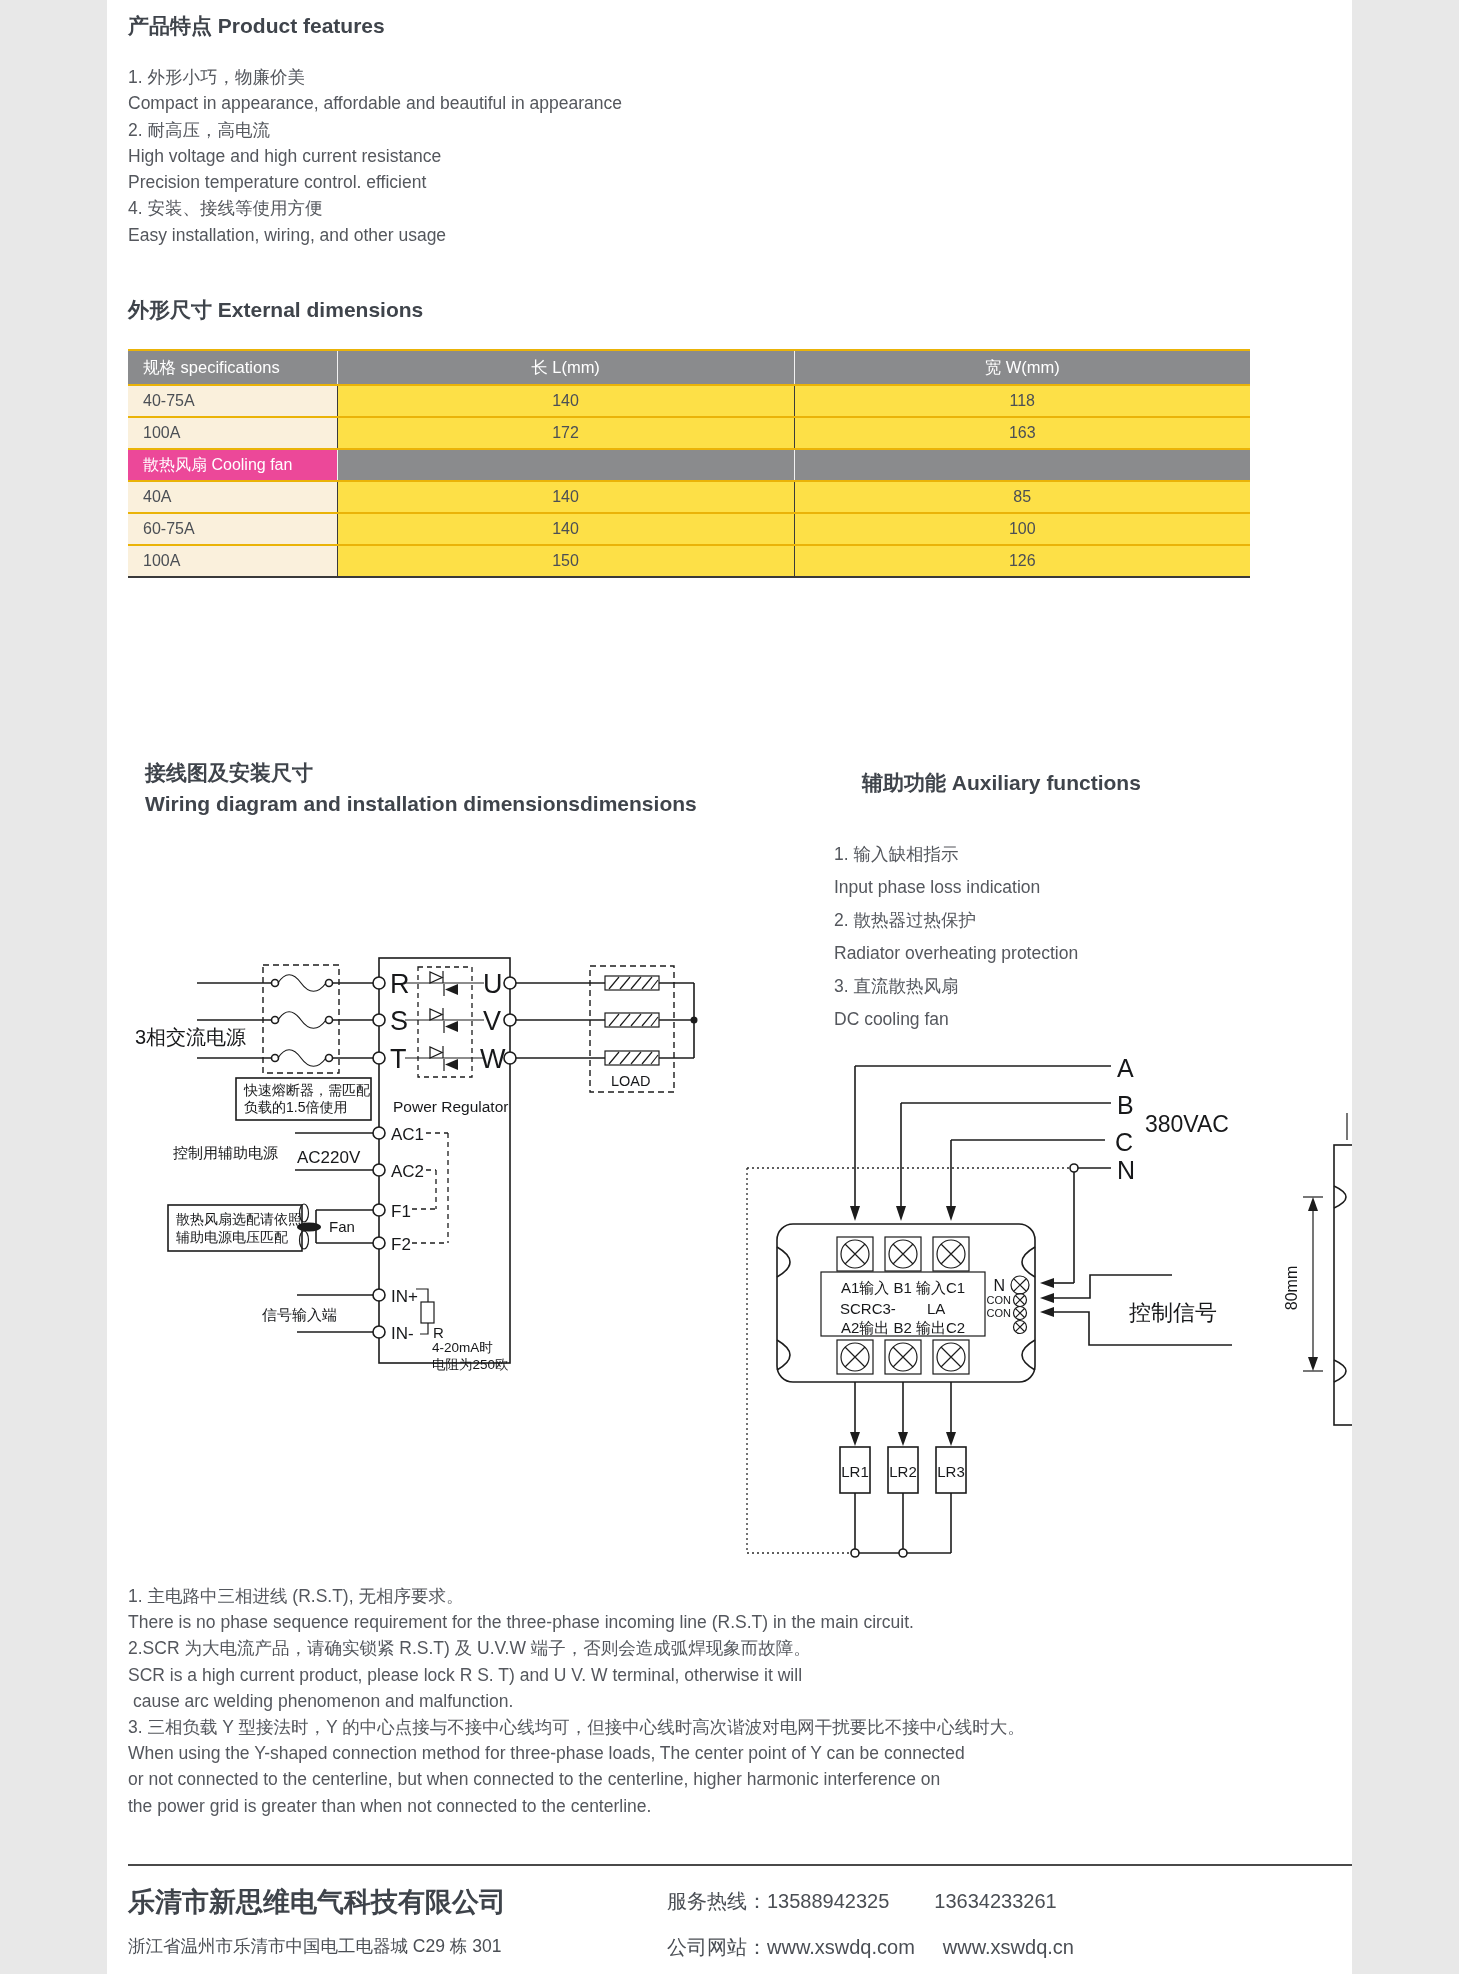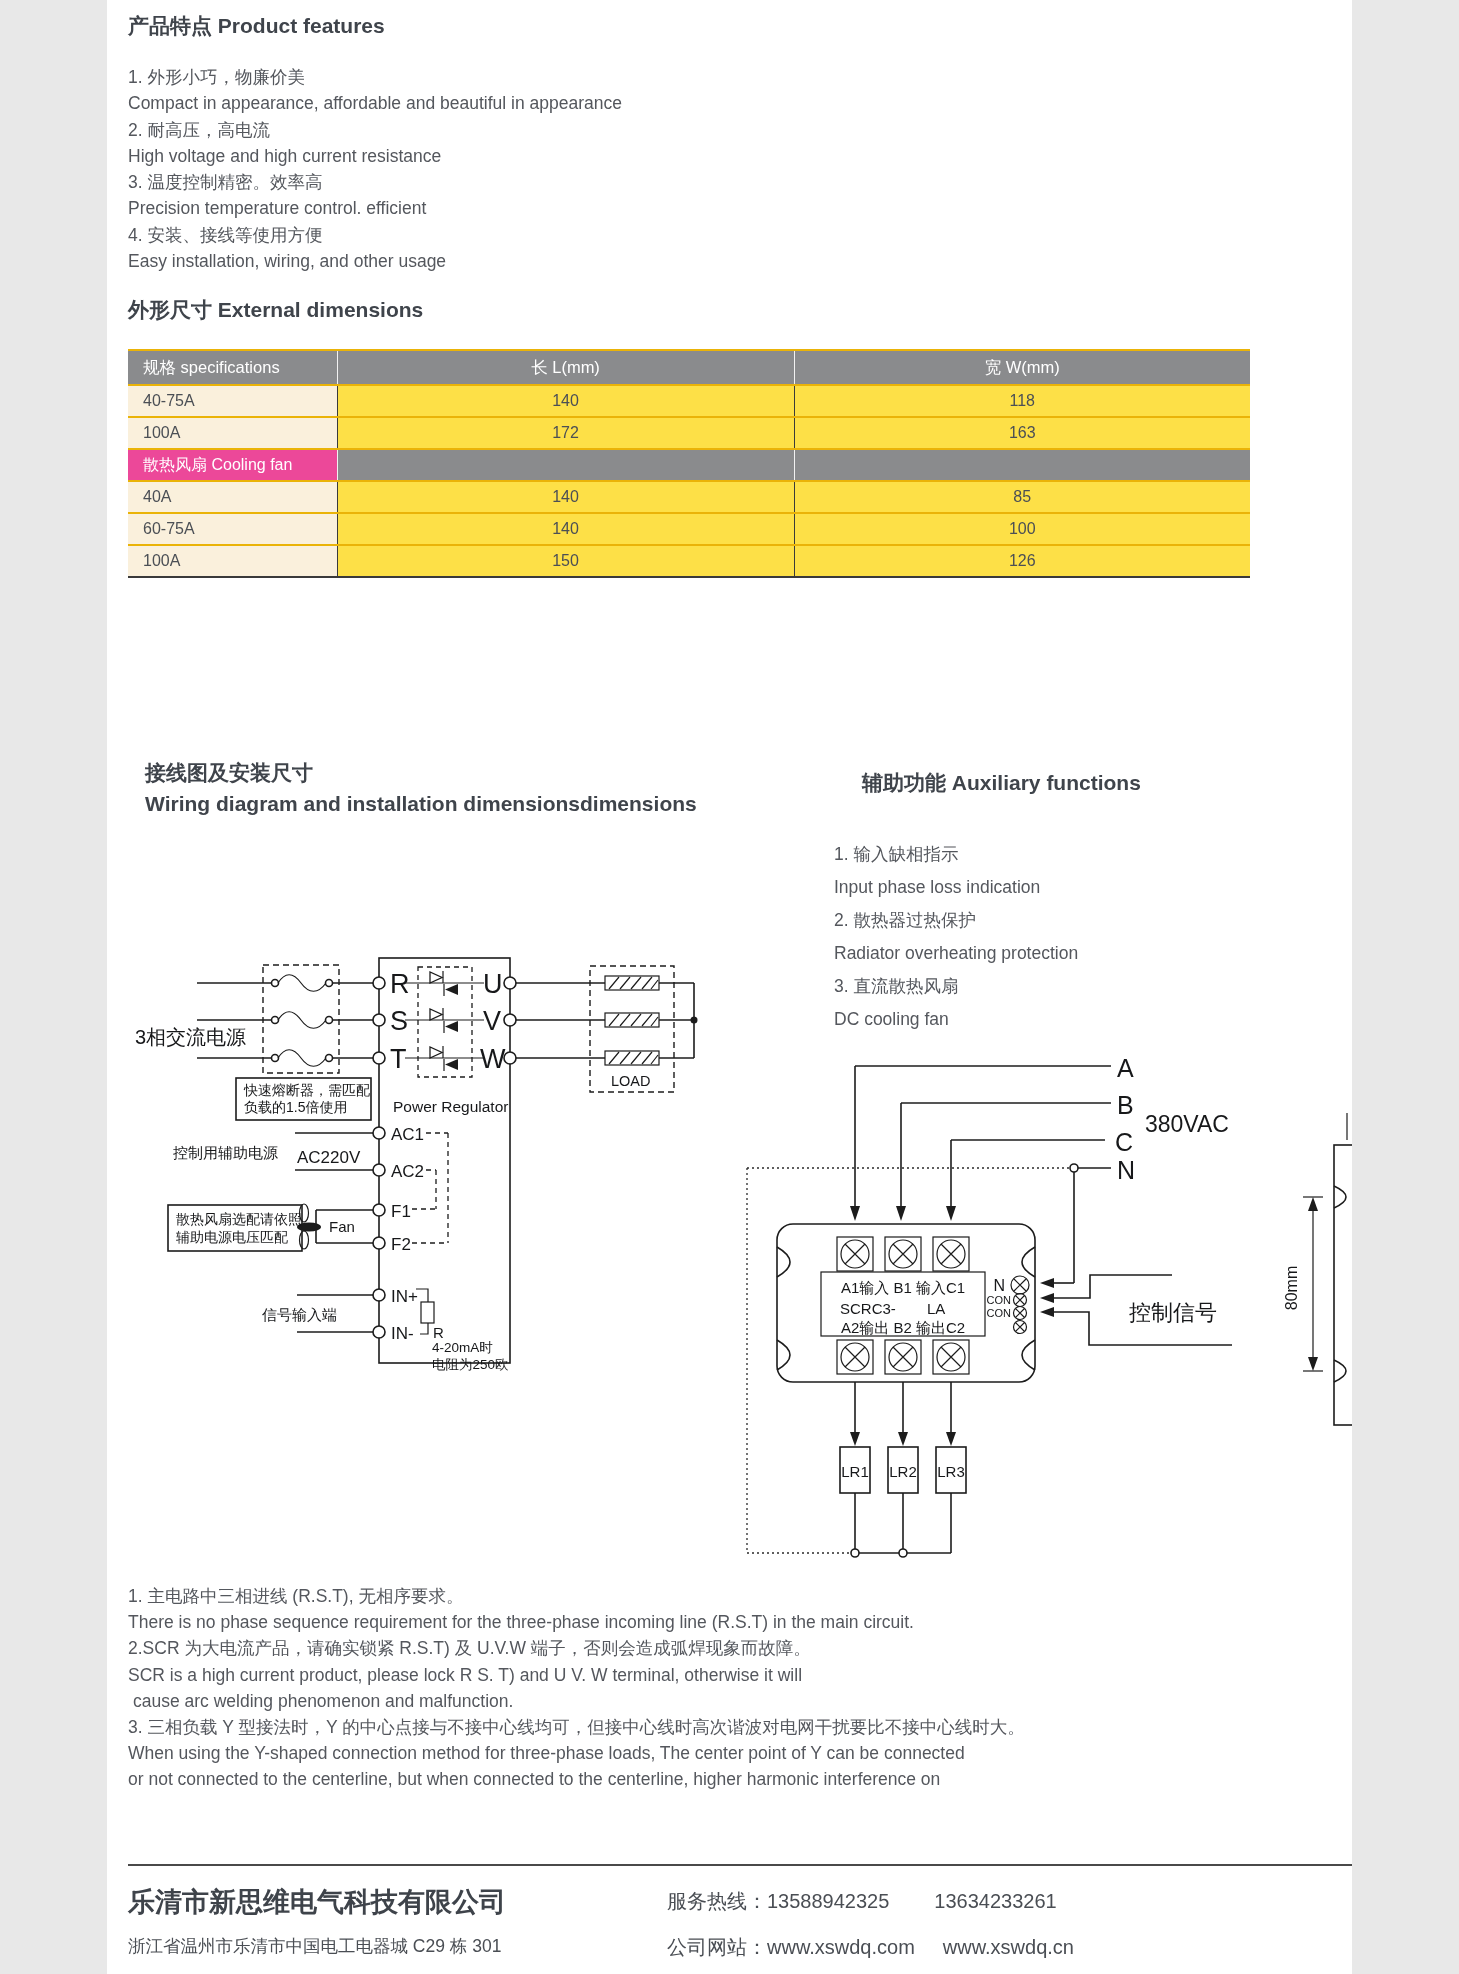--- a/index.html
+++ b/index.html
@@ -48,21 +48,20 @@
 <body>
 
 <div id="page">
 
   <div class="abs h1" style="left:21px;top:12px">产品特点 Product features</div>
   <div class="abs" style="left:21px;top:64px">
     <div class="tline">1. 外形小巧，物廉价美</div>
     <div class="tline">Compact in appearance, affordable and beautiful in appearance</div>
     <div class="tline">2. 耐高压，高电流</div>
     <div class="tline">High voltage and high current resistance</div>
-    <div class="tline">3. 温度控制精密。效率高</div>
     <div class="tline">Precision temperature control. efficient</div>
     <div class="tline">4. 安装、接线等使用方便</div>
     <div class="tline">Easy installation, wiring, and other usage</div>
   </div>
 
   <div class="abs h1" style="left:21px;top:296px">外形尺寸 External dimensions</div>
 
   <table class="dims abs" style="left:21px;top:349px">
     <colgroup>
         <col style="width:209px">
@@ -395,20 +394,21 @@
 
   <div class="abs" style="left:21px;top:1583px">
     <div class="noteline">1. 主电路中三相进线 (R.S.T), 无相序要求。</div>
     <div class="noteline">There is no phase sequence requirement for the three-phase incoming line (R.S.T) in the main circuit.</div>
     <div class="noteline">2.SCR 为大电流产品，请确实锁紧 R.S.T) 及 U.V.W 端子，否则会造成弧焊现象而故障。</div>
     <div class="noteline">SCR is a high current product, please lock R S. T) and U V. W terminal, otherwise it will</div>
     <div class="noteline" style="padding-left:5px">cause arc welding phenomenon and malfunction.</div>
     <div class="noteline">3. 三相负载 Y 型接法时，Y 的中心点接与不接中心线均可，但接中心线时高次谐波对电网干扰要比不接中心线时大。</div>
     <div class="noteline">When using the Y-shaped connection method for three-phase loads, The center point of Y can be connected</div>
     <div class="noteline">or not connected to the centerline, but when connected to the centerline, higher harmonic interference on</div>
+    <div class="noteline">the power grid is greater than when not connected to the centerline.</div>
   </div>
 
   <div class="abs divider" style="left:21px;top:1864px;width:1227px"></div>
 
   <div class="abs footer-company" style="left:21px;top:1884px">乐清市新思维电气科技有限公司</div>
   <div class="abs footer-addr" style="left:21px;top:1934px">浙江省温州市乐清市中国电工电器城 C29 栋 301</div>
 
   <div class="abs footer-line" style="left:560px;top:1888px">
     <span>服务热线：</span><span>13588942325</span><span style="display:inline-block;width:45px"></span><span>13634233261</span>
   </div>

